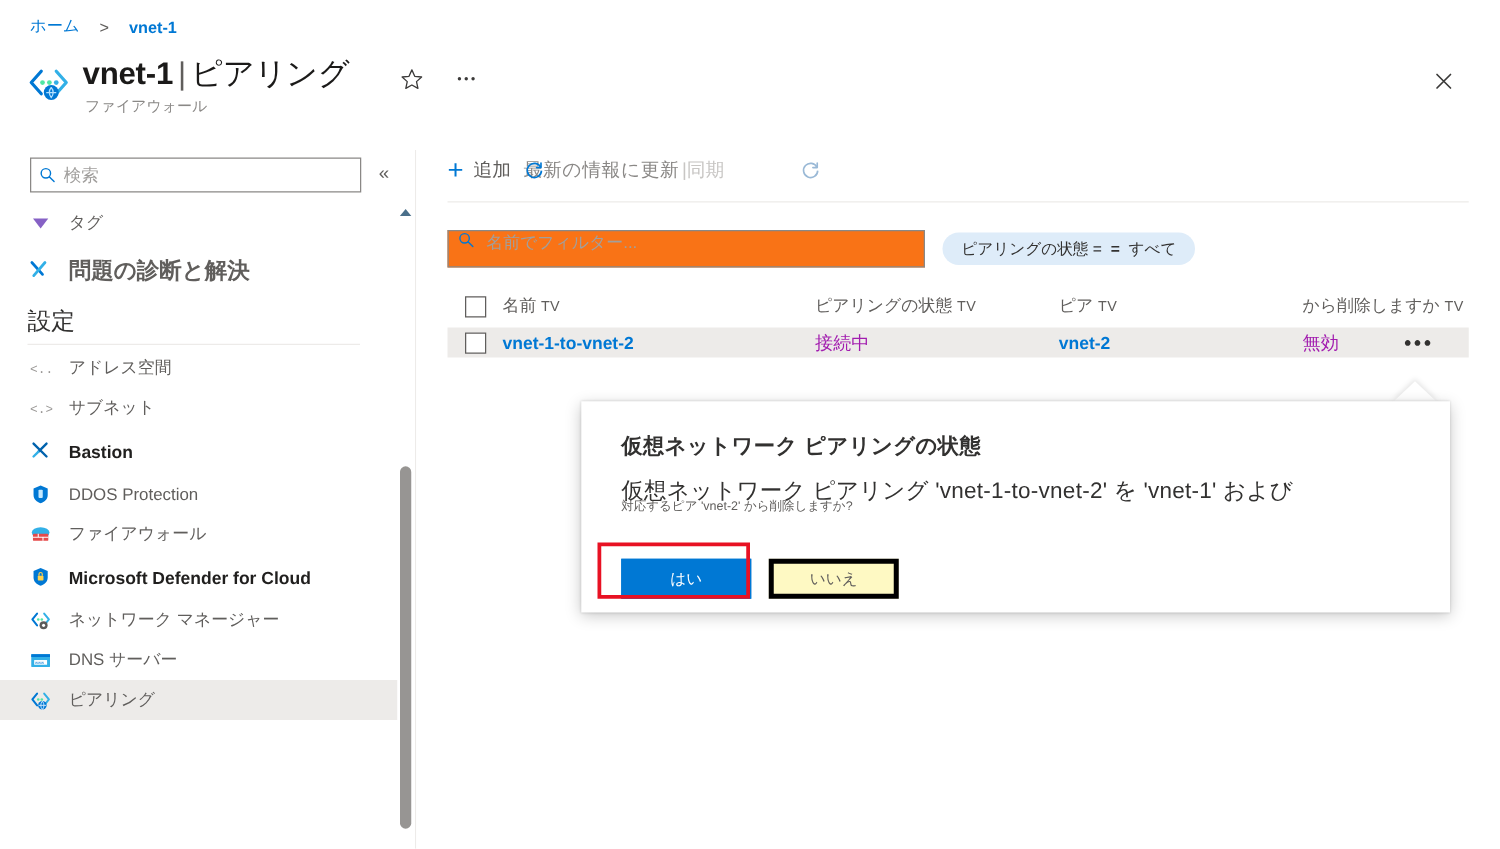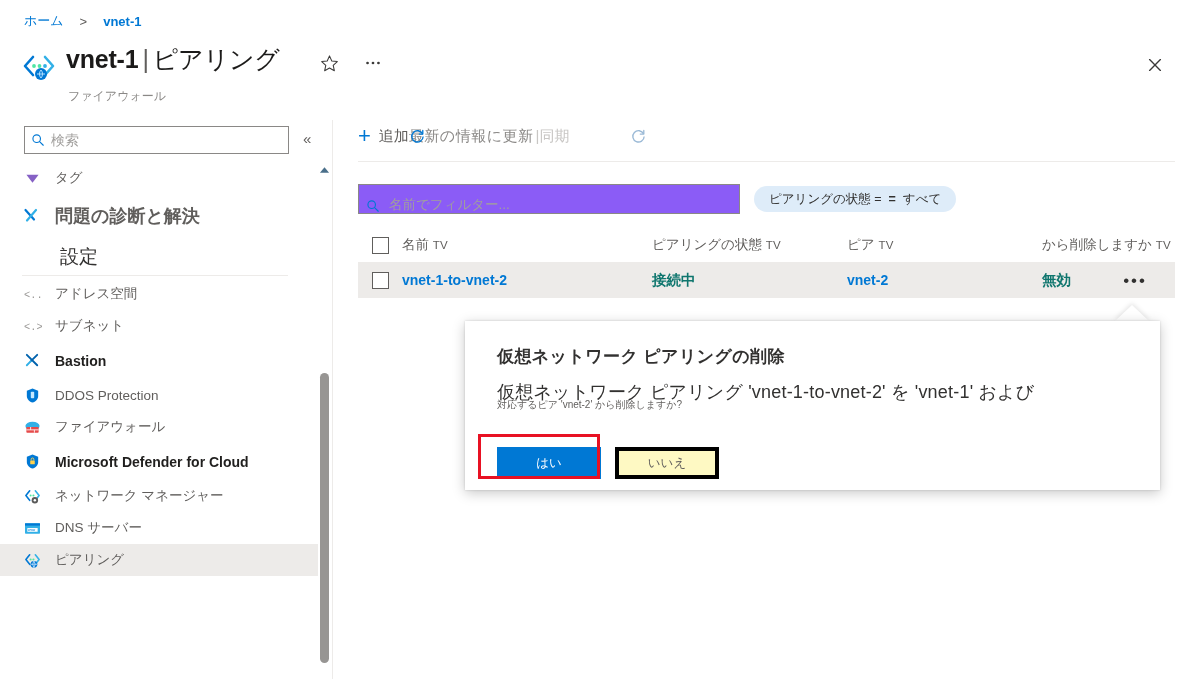--- a/index.html
+++ b/index.html
@@ -44,21 +44,21 @@
     align-items: flex-start;
     gap: 10px;
     white-space: nowrap;
   }
   .res-icon {
     width: 36px;
     height: 36px;
     flex: 0 0 36px;
     margin-top: 5px;
   }
-  .title-text-wrap { display: flex; flex-direction: column; gap: 11px; }
+  .title-text-wrap { display: flex; flex-direction: column; }
   .page-title {
     font-size: 25px;
     line-height: 30px;
     color: #1b1a19;
     font-weight: 600;
     letter-spacing: -0.2px;
   }
   .page-title .sep-bar {
     font-weight: 300;
     color: #605e5c;
@@ -174,21 +174,20 @@
   .nav-group {
     padding-left: 22px;
     padding-right: 30px;
     margin-top: 6px;
     margin-bottom: 2px;
   }
   .nav-group .g-title {
     font-size: 19px;
     color: #323130;
     padding-bottom: 4px;
-    margin-left: 38px;
   }
   .nav-group .g-rule {
     border-bottom: 1px solid #edebe9;
     height: 1px;
   }
   .nav-item.tiny { height: 32px; }
   .nav-item.tiny .nv-label { font-size: 13.5px; }
 
   
   .nav-scroll-up {
@@ -261,20 +260,21 @@
   .cmd .plus {
     color: #0078d4;
     font-size: 22px;
     line-height: 1;
     font-weight: 300;
   }
   .cmd-refresh-stack {
     position: relative;
     display: flex;
     align-items: center;
+    margin-left: 10px;
   }
   .cmd-refresh-stack .rtext {
     color: #8a8886;
     font-size: 15px;
     letter-spacing: 0.5px;
   }
   .refresh-glyph {
     position: absolute;
     color: #0078d4;
   }
@@ -294,23 +294,23 @@
     align-items: center;
     gap: 14px;
     padding-left: 25px;
     margin-top: 22px;
   }
   .filter-input {
     width: 382px;
     height: 30px;
     border: 1px solid #8a8886;
     display: flex;
-    align-items: flex-end;
+    align-items: flex-start;
     box-sizing: border-box;
-    background: #8b5cf6;
+    background: #f97316;
   }
   .filter-input .s-icon {
     width: 28px;
     display: flex; align-items: center; justify-content: center;
     color: #0078d4;
     flex: 0 0 28px;
   }
   .filter-input input {
     border: 0; outline: 0;
     flex: 1;
@@ -343,21 +343,21 @@
   }
   .trow {
     display: flex;
     align-items: center;
     height: 38px;
     white-space: nowrap;
   }
   .trow.head { height: 34px; }
   .trow.data {
     background: #edebe9;
-    height: 36px;
+    height: 24px;
   }
   .cb {
     width: 44px;
     flex: 0 0 44px;
     display: flex;
     align-items: center;
     padding-left: 14px;
     box-sizing: border-box;
   }
   .cb .box {
@@ -375,21 +375,21 @@
     font-size: 13.5px;
     color: #605e5c;
   }
   .th .tv { font-size: 11.5px; color: #605e5c; letter-spacing: 0.3px; }
   .td {
     font-size: 14.5px;
     color: #323130;
   }
   .td.link { color: #0078d4; font-size: 14px; font-weight: 600; cursor: pointer; }
   .td.link.plain { font-weight: 600; }
-  .td.muted { color: #0f766e; font-weight: 700; }
+  .td.muted { color: #a21caf; font-weight: 400; }
   .row-menu {
     position: absolute;
     right: 28px;
     color: #323130;
     font-size: 17px;
     letter-spacing: 2px;
     cursor: pointer;
     line-height: 1;
   }
 
@@ -767,21 +767,21 @@
       <div class="col-peer td link plain">vnet-2</div>
       <div class="col-gw td muted">無効</div>
       <div class="row-menu">•••</div>
     </div>
 
   </div>
 </div>
 
 <div class="callout-beak"></div>
 <div class="callout">
-  <h3>仮想ネットワーク ピアリングの削除</h3>
+  <h3>仮想ネットワーク ピアリングの状態</h3>
   <div class="body">
     <div class="line1">仮想ネットワーク ピアリング 'vnet-1-to-vnet-2' を 'vnet-1' および</div>
     <div class="line2">対応するピア 'vnet-2' から削除しますか?</div>
   </div>
   <div class="actions">
     <button class="btn primary">はい</button>
     <button class="btn secondary">いいえ</button>
   </div>
 </div>
 

